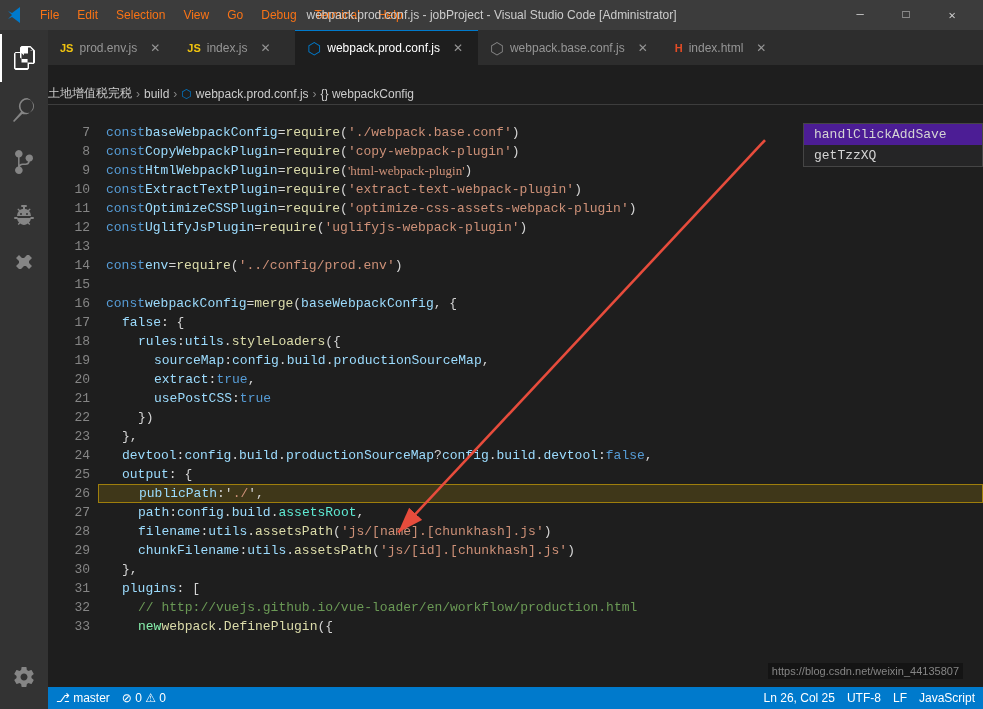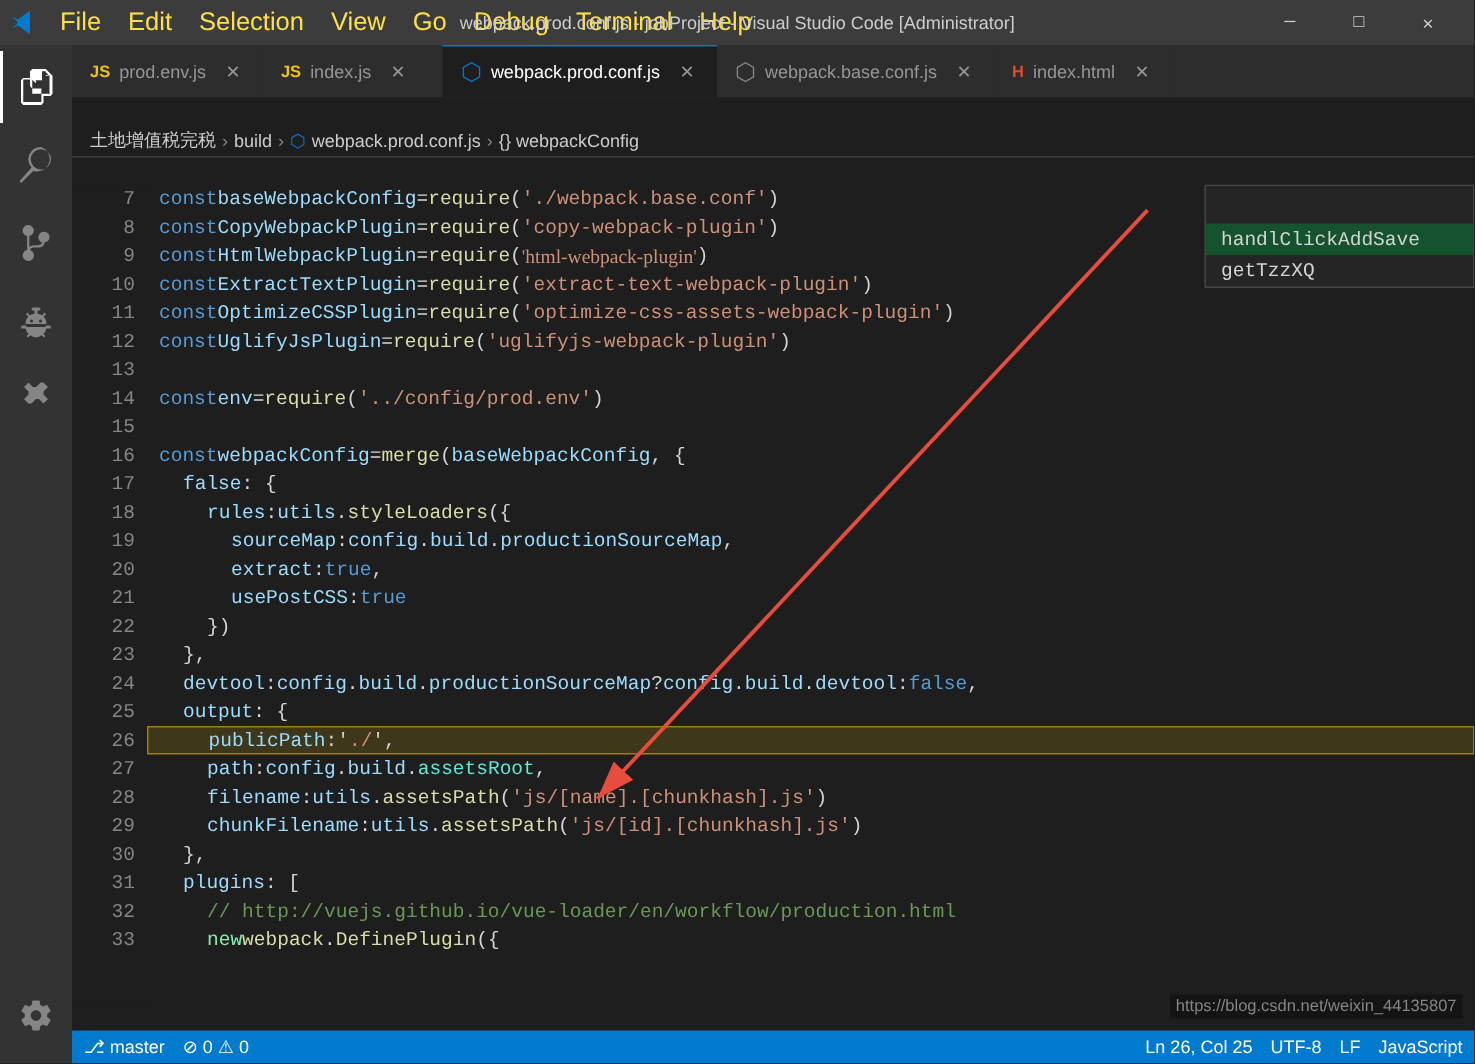--- a/index.html
+++ b/index.html
@@ -33,22 +33,22 @@
       font-size: 14px;
       font-weight: bold;
     }
     .menu-bar {
       display: flex;
       align-items: center;
       gap: 2px;
     }
     .menu-item {
       padding: 2px 8px;
-      color: #fde047;
-      font-size: 17px;
+      color: #f97316;
+      font-size: 12px;
       cursor: pointer;
       font-family: 'Segoe UI', sans-serif;
     }
     .title-text {
       position: absolute;
       left: 50%;
       transform: translateX(-50%);
       color: #cccccc;
       font-size: 12px;
       font-family: 'Segoe UI', sans-serif;
@@ -149,21 +149,21 @@
       color: #969696;
       margin-left: 4px;
     }
 
     
     .breadcrumb {
       height: 22px;
       background: #1e1e1e;
       display: flex;
       align-items: center;
-      padding: 0 12px;
+      padding: 0 0;
       gap: 4px;
       font-size: 12px;
       color: #cccccc;
       font-family: 'Segoe UI', sans-serif;
       border-bottom: 1px solid #3d3d3d;
     }
     .breadcrumb-sep { color: #858585; }
 
     
     .code-container {
@@ -216,22 +216,21 @@
       border: 1px solid #454545;
       z-index: 100;
     }
     .autocomplete-item {
       padding: 3px 10px;
       font-size: 13px;
       color: #d4d4d4;
       cursor: pointer;
     }
     .autocomplete-item:hover, .autocomplete-item.active {
-      background: #14532d;
-      margin-top: 25px;
+      background: #4c1d95;
     }
 
     
     .arrow-overlay {
       position: absolute;
       top: 0;
       left: 0;
       width: 100%;
       height: 100%;
       pointer-events: none;
@@ -251,21 +250,21 @@
       gap: 12px;
     }
     .status-right {
       margin-left: auto;
       display: flex;
       gap: 12px;
     }
     .watermark {
       position: absolute;
       bottom: 30px;
-      right: 8px;
+      right: 20px;
       color: #858585;
       font-size: 11px;
       font-family: 'Segoe UI', sans-serif;
       background: rgba(0,0,0,0.3);
       padding: 2px 4px;
     }
   </style>
 </head>
 <body>
 

